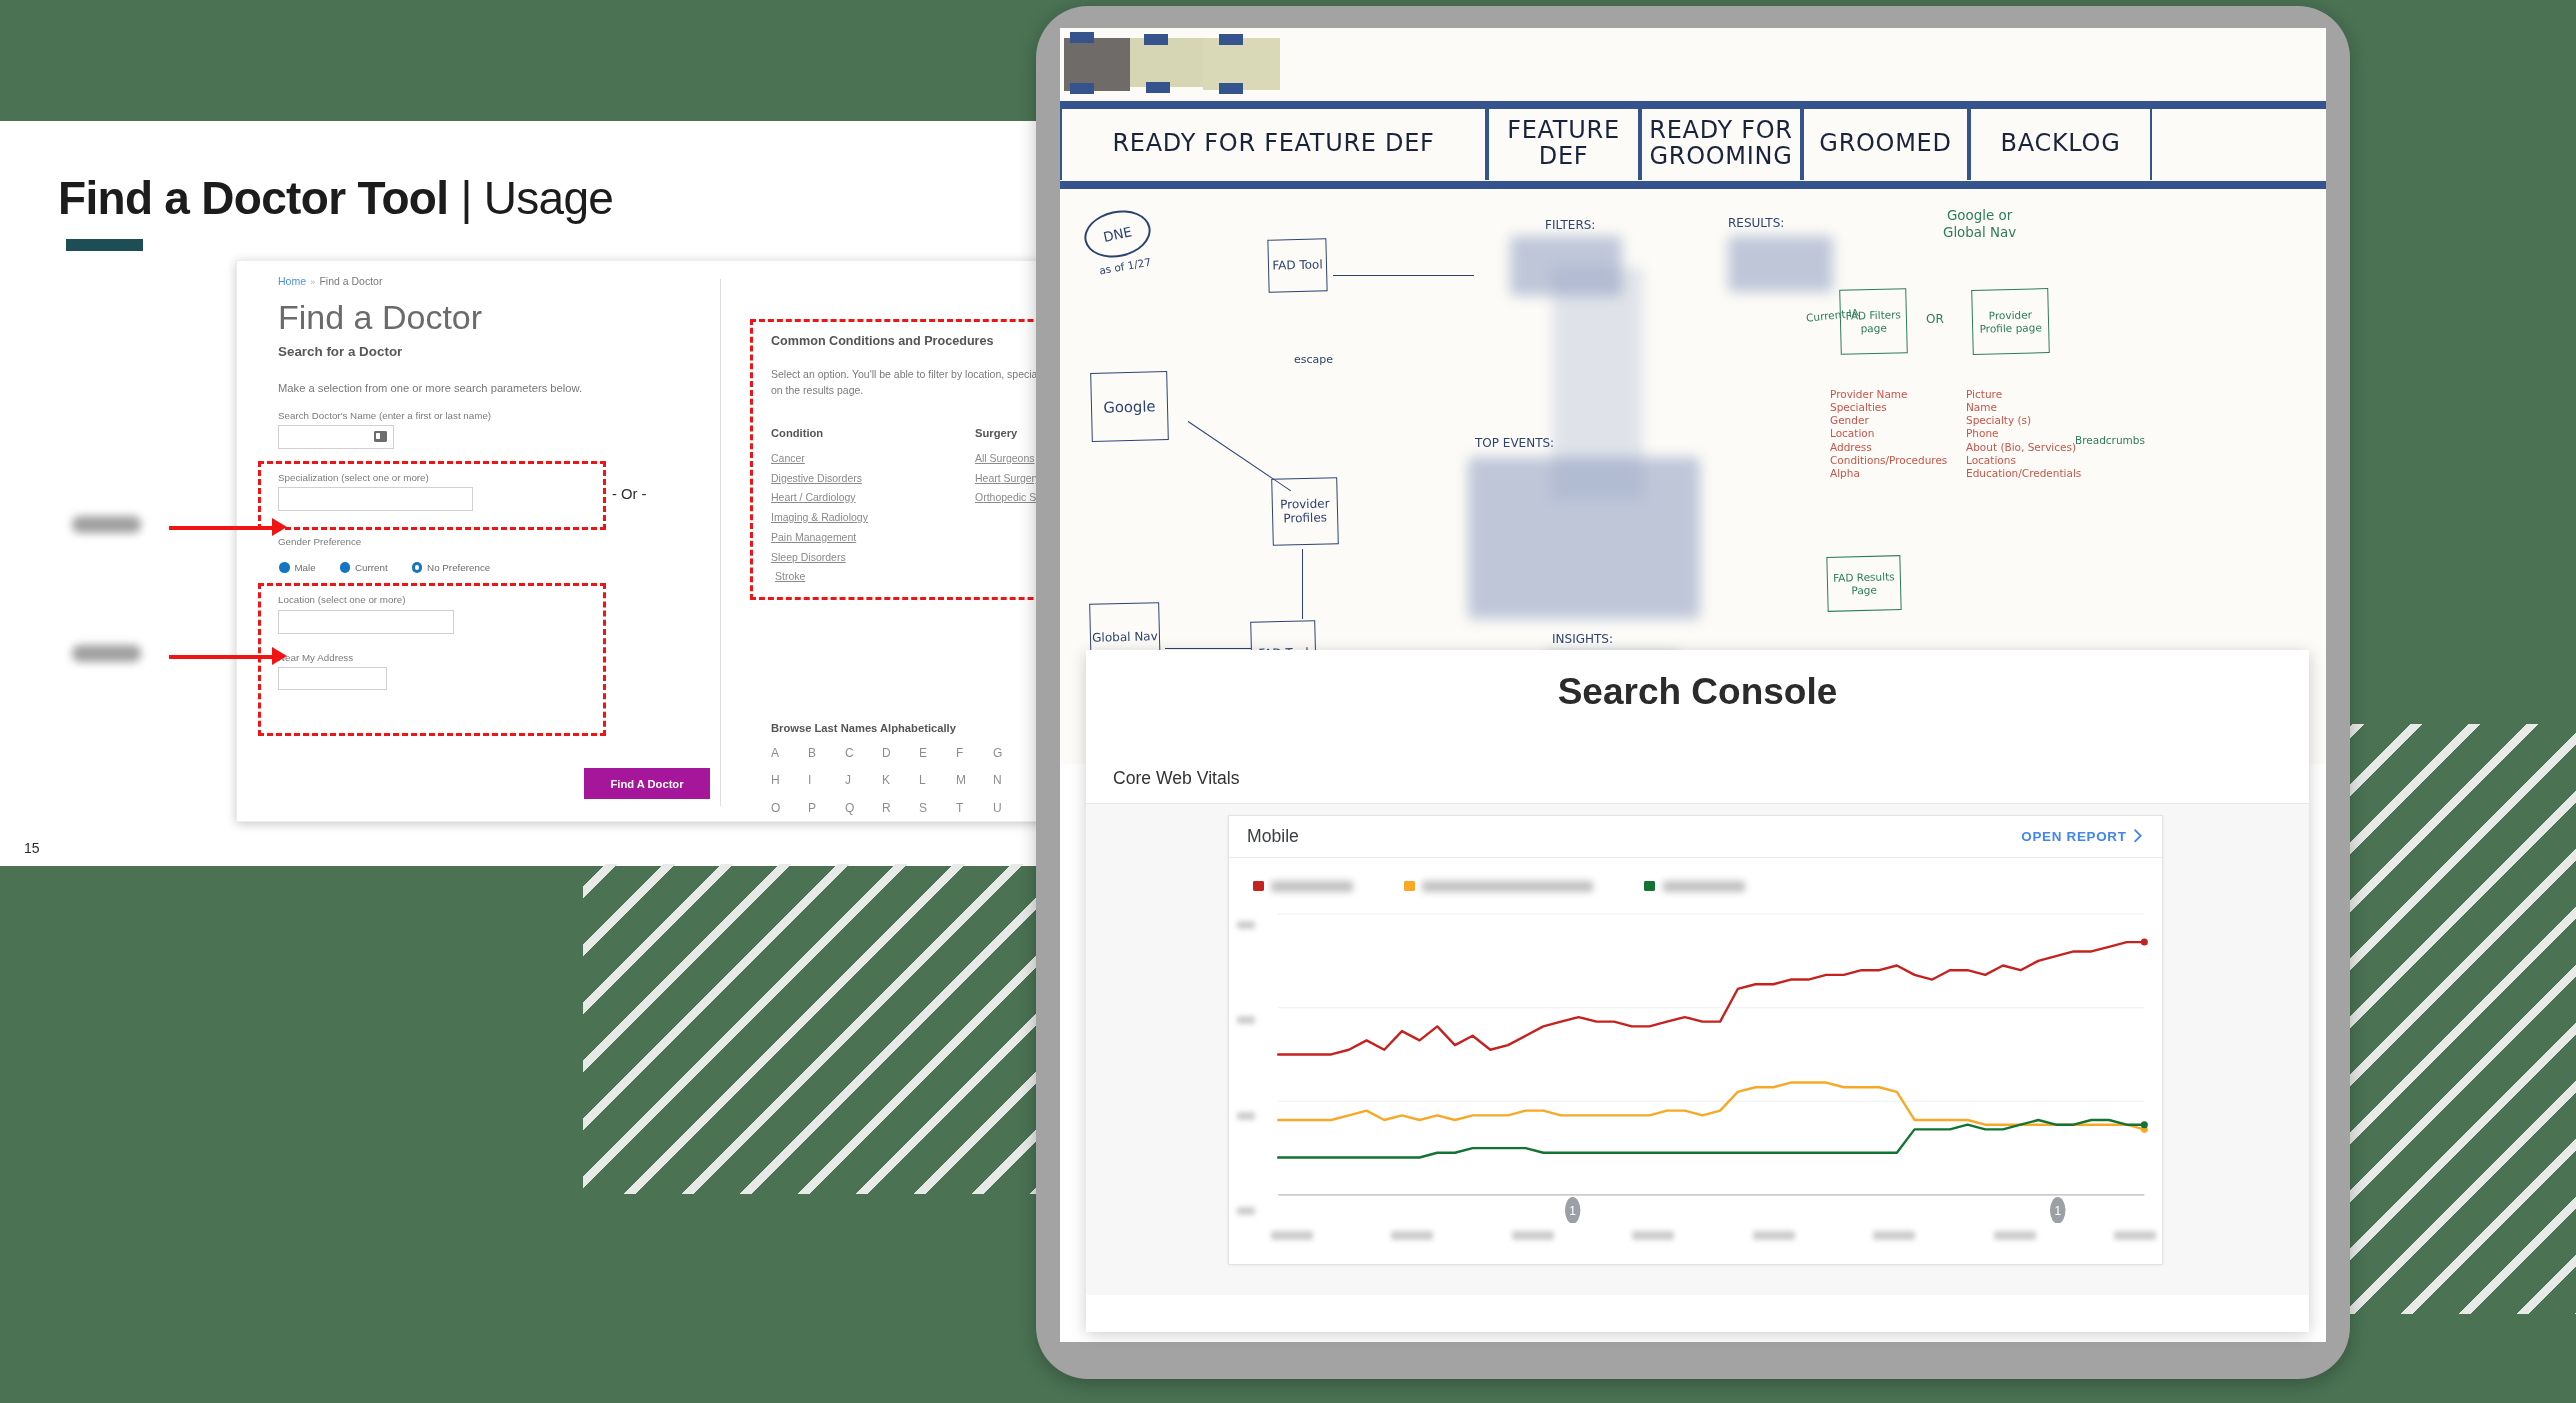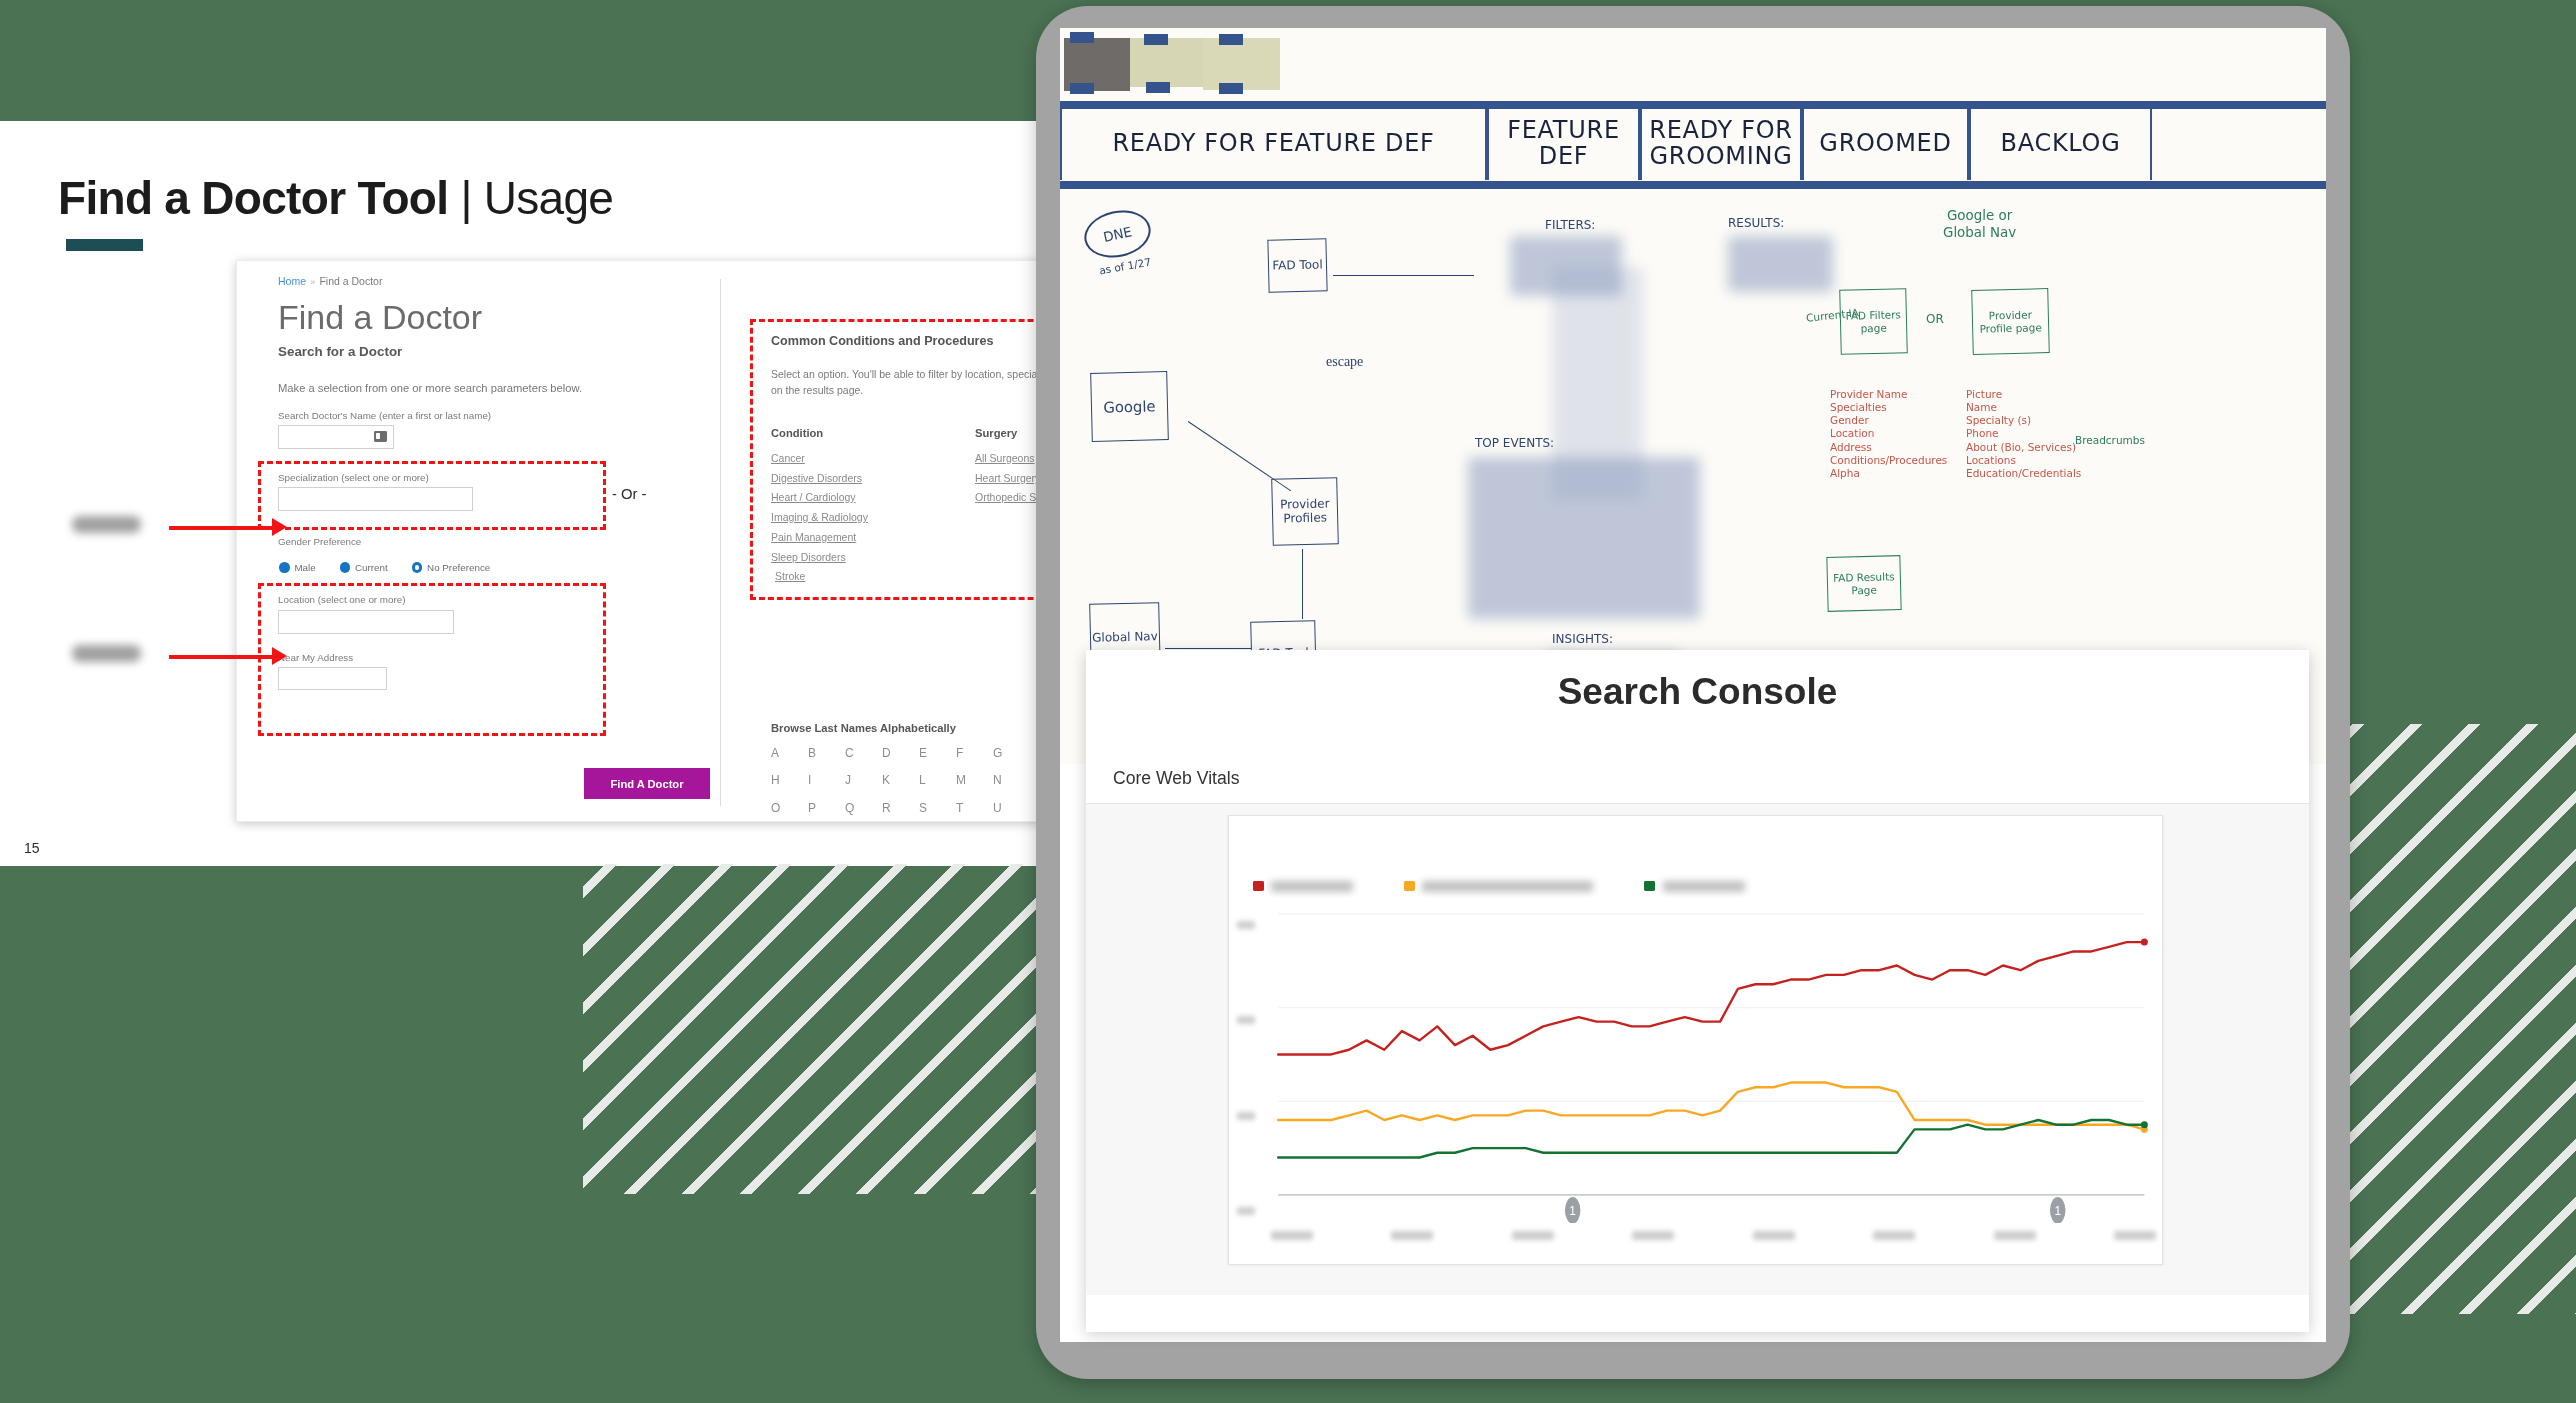--- a/index.html
+++ b/index.html
@@ -426,21 +426,21 @@
             <span>BACKLOG</span>
           </div>
       </div>
 
       <div class="wb-ellipse" style="left:24px; top:183px; width:67px; height:46px;">DNE</div>
       <div class="wb-sketch" style="left:39px; top:232px; font-size:10.5px; transform:rotate(-10deg);">as of 1/27</div>
 
       <div class="wb-card" style="left:208px; top:211px; width:59px; height:53px;">FAD
 Tool</div>
       <div class="wb-line" style="left:273px; top:247px; width:141px;"></div>
-      <div class="wb-sketch" style="left:266px; top:325px; font-size:14px;font-family:Liberation Serif, serif;">escape</div>
+      <div class="wb-sketch" style="left:234px; top:325px; font-size:11px;">escape</div>
 
       <div class="wb-card" style="left:31px; top:344px; width:77px; height:69px; font-size:14.8px;">Google</div>
       <div class="wb-card" style="left:212px; top:450px; width:66px; height:67px;">Provider
 Profiles</div>
       <div class="wb-card" style="left:29.5px; top:575px; width:70px; height:70px;">Global
 Nav</div>
       <div class="wb-card" style="left:191px; top:593px; width:65px; height:65px;">FAD
 Tool</div>
       <div class="wb-line" style="left:105px; top:620px; width:86px;"></div>
       <div class="wb-line v" style="left:242px; top:521px; width:1.4px; height:70px;"></div>
@@ -488,20 +488,29 @@
     <div style="position:absolute; left:575px; top:731px; width:103px; height:15.5px; background:#1d4e56;"></div>
   </div>
 </div>
 
 <div class="sc-panel">
   <div class="sc-title">Search Console</div>
   <div class="sc-sub">Core Web Vitals</div>
 
   <div class="sc-body">
     <div class="sc-card">
+      <div class="sc-card-head">
+        <span class="lbl">Mobile</span>
+        <span class="sc-open">
+          <span>OPEN REPORT</span>
+          <svg width="11.2" height="15.5" viewBox="0 0 16 22">
+            <path d="M3 3 L11 11 L3 19" fill="none" stroke="#4285f4" stroke-width="2.6" stroke-linecap="round"></path>
+          </svg>
+        </span>
+      </div>
 
       <div class="sc-legend">
         <span class="lg-item">
           <i class="lg-swatch" id="sw0" style="background: rgb(197, 34, 31);"></i>
           <i class="lg-text" style="width:82px;"></i>
         </span>
         <span class="lg-item">
           <i class="lg-swatch" id="sw1" style="background: rgb(249, 168, 37);"></i>
           <i class="lg-text" style="width:171px;"></i>
         </span>

